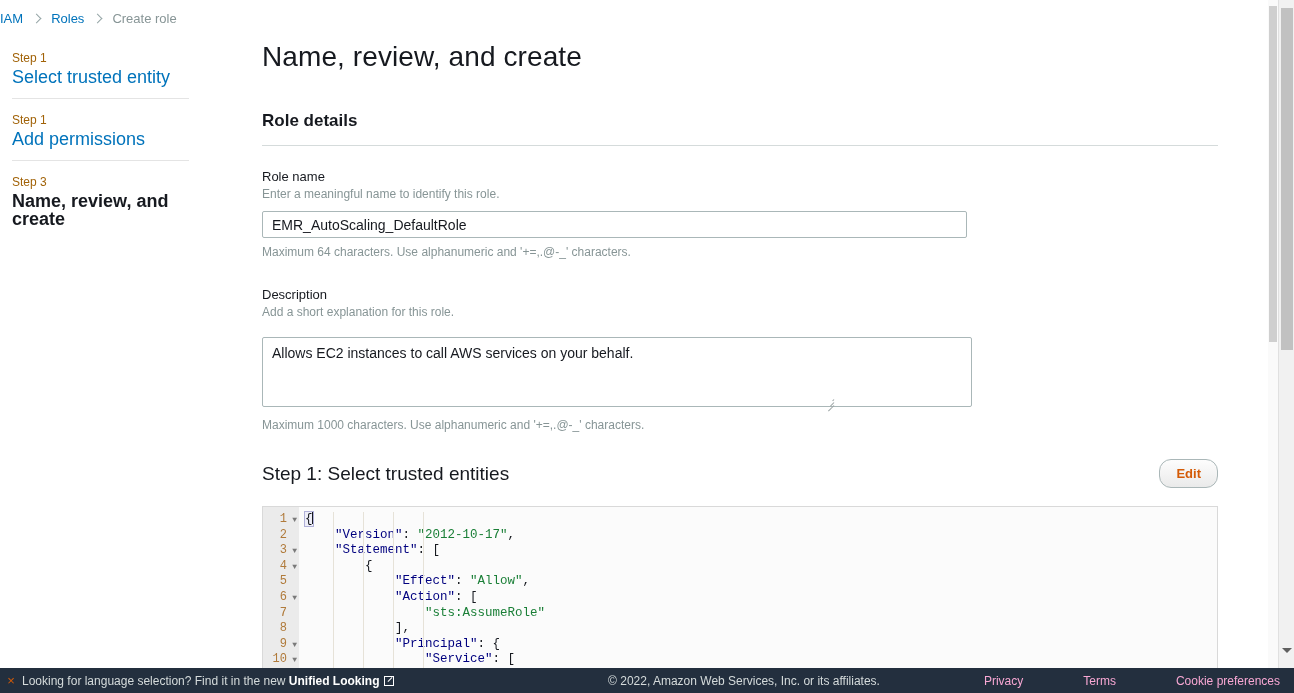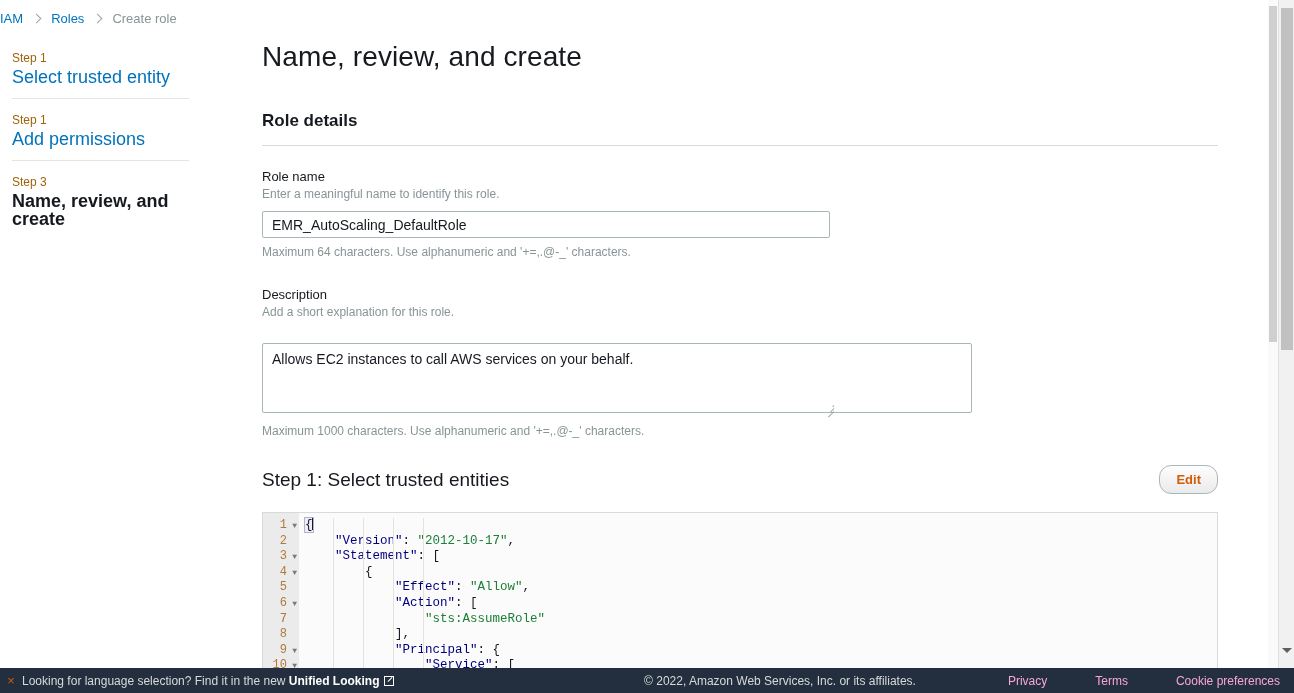--- a/index.html
+++ b/index.html
@@ -52,28 +52,28 @@
   }
   .rule { height: 1px; background: #d5dbdb; width: 956px; margin-bottom: 22px; }
 
   .field { margin-bottom: 26px; }
   .field-label { font-size: 13px; color: #16191f; line-height: 17px; }
   .field-desc { font-size: 12px; color: #879596; line-height: 16px; margin-top: 1px; }
   .field-hint { font-size: 12px; color: #879596; line-height: 16px; margin-top: 6px; }
 
   input.text-input {
     margin-top: 9px;
-    width: 568px; height: 27px;
+    width: 705px; height: 27px;
     padding: 3px 9px;
     font-size: 14px; font-family: "Liberation Sans", sans-serif;
     color: #16191f;
     border: 1px solid #aab7b8; border-radius: 2px;
     background: #fff; outline: none;
   }
-  .textarea-wrap { position: relative; width: 575px; margin-top: 23px; text-decoration: underline; }
+  .textarea-wrap { position: relative; width: 575px; margin-top: 17px; text-decoration: underline; }
   textarea.text-area {
     width: 710px; height: 70px;
     padding: 6px 9px;
     font-size: 14px; font-family: "Liberation Sans", sans-serif;
     color: #16191f; line-height: 18px;
     border: 1px solid #aab7b8; border-radius: 2px;
     background: #fff; outline: none; resize: none; overflow: hidden;
   }
   .resize-grip {
     position: absolute; right: 2px; bottom: 2px;
@@ -204,21 +204,21 @@
     display: inline-block; width: 10px; height: 10px;
     border: 1px solid #ffffff; position: relative;
     margin-left: 4px; vertical-align: -1px;
   }
   .ext-link::after {
     content: ""; position: absolute; left: 2px; top: 2px;
     width: 6px; height: 1px; background: #ffffff;
     transform: rotate(-45deg); transform-origin: center;
   }
   .foot-right {
-    margin-left: auto; display: flex; align-items: center; gap: 4px;
+    margin-left: auto; display: flex; align-items: center; gap: 16px;
     padding-right: 14px;
   }
   .foot-copy { color: #d5dbdb; margin-right: 44px; }
   .foot-link { color: #f9a8d4; cursor: pointer; margin-left: 44px; }
   .foot-link:first-of-type { margin-left: 0; }
 </style>
 </head>
 <body>
 
 <div class="page">

